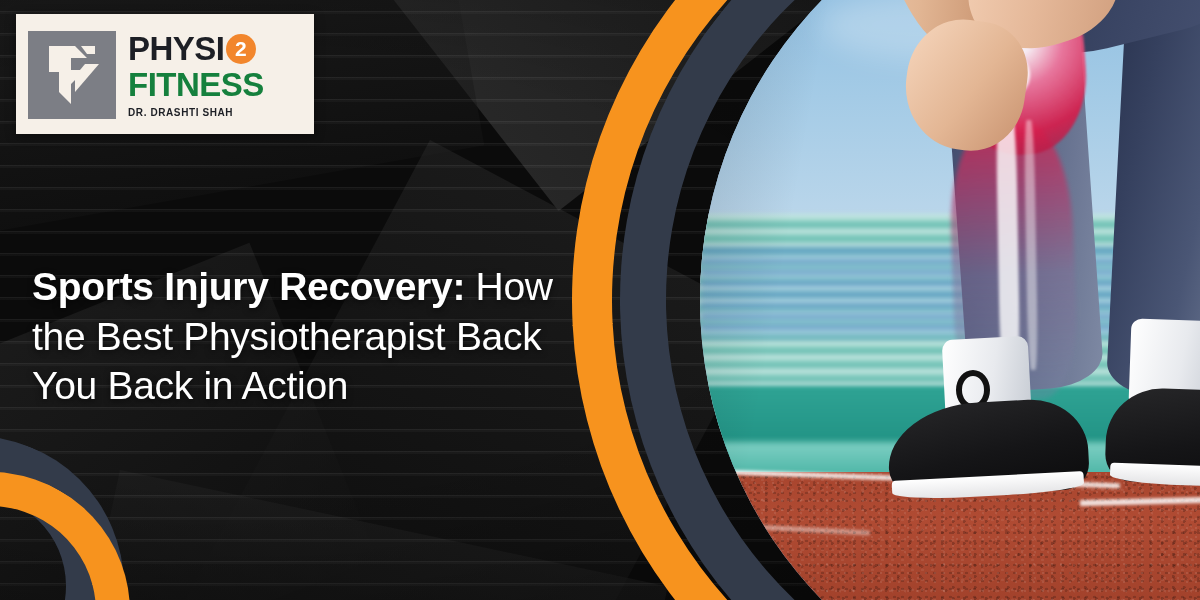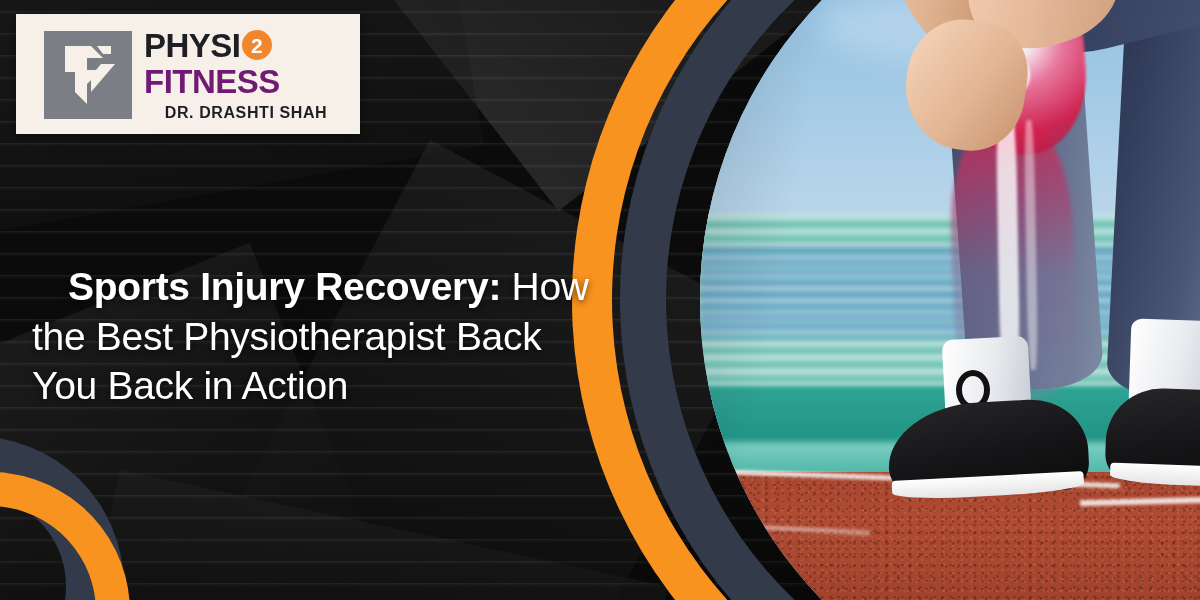--- a/index.html
+++ b/index.html
@@ -331,24 +331,24 @@
     border:34px solid transparent;
     border-right-color:#f7931e;
     border-top-color:#f7931e;
     transform:rotate(30deg);
   }
 
   
   .logo {
     position:absolute;
     left:16px; top:14px;
-    width:344px; height:120px;
+    width:298px; height:120px;
     background:#f6f0e8;
     display:flex; align-items:center;
-    padding:10px 12px 8px 28px;
+    padding:10px 12px 8px 12px;
     box-shadow:0 2px 10px rgba(0,0,0,.45);
   }
   .logo-mark {
     width:88px; height:88px;
     background:#7c7e85;
     flex:0 0 auto;
     display:flex; align-items:center; justify-content:center;
   }
   .logo-mark svg { display:block; }
   .logo-text {
@@ -356,47 +356,47 @@
     display:flex; flex-direction:column; justify-content:center;
     flex:1 1 auto;
   }
   .logo-line1 {
     display:flex; align-items:center;
     font-weight:bold; font-size:33px; letter-spacing:-0.5px;
     color:#1d1f25; line-height:1;
   }
   .logo-line2 {
     font-weight:bold; font-size:33px; letter-spacing:-0.5px;
-    color:#701a75; line-height:1; margin-top:3px;
+    color:#15803d; line-height:1; margin-top:3px;
   }
   .logo-two {
     display:inline-flex; align-items:center; justify-content:center;
     width:30px; height:30px; border-radius:50%;
     background:#f2862c; color:#ffffff;
     font-size:21px; font-weight:bold;
     margin-left:1px;
   }
   .logo-sub {
     margin-top:6px;
-    font-size:16px; font-weight:bold; letter-spacing:.6px;
-    color:#1d1f25; text-align:center;
+    font-size:10px; font-weight:bold; letter-spacing:.6px;
+    color:#1d1f25; text-align:left;
   }
 
   
   .headline {
     position:absolute;
     left:32px; top:262px;
     width:580px;
     color:#ffffff;
     font-size:39px;
     line-height:1.27;
     letter-spacing:-0.3px;
     text-shadow:0 2px 6px rgba(0,0,0,.6);
   }
-  .headline .hl-strong { font-weight:bold;margin-left:36px; }
+  .headline .hl-strong { font-weight:bold; }
   .headline .hl-rest { font-weight:normal; }
 </style>
 </head>
 <body>
 
 <div class="banner">
 
   <div class="bg-base"></div>
   <div class="facet facet-a"></div>
   <div class="facet facet-b"></div>

